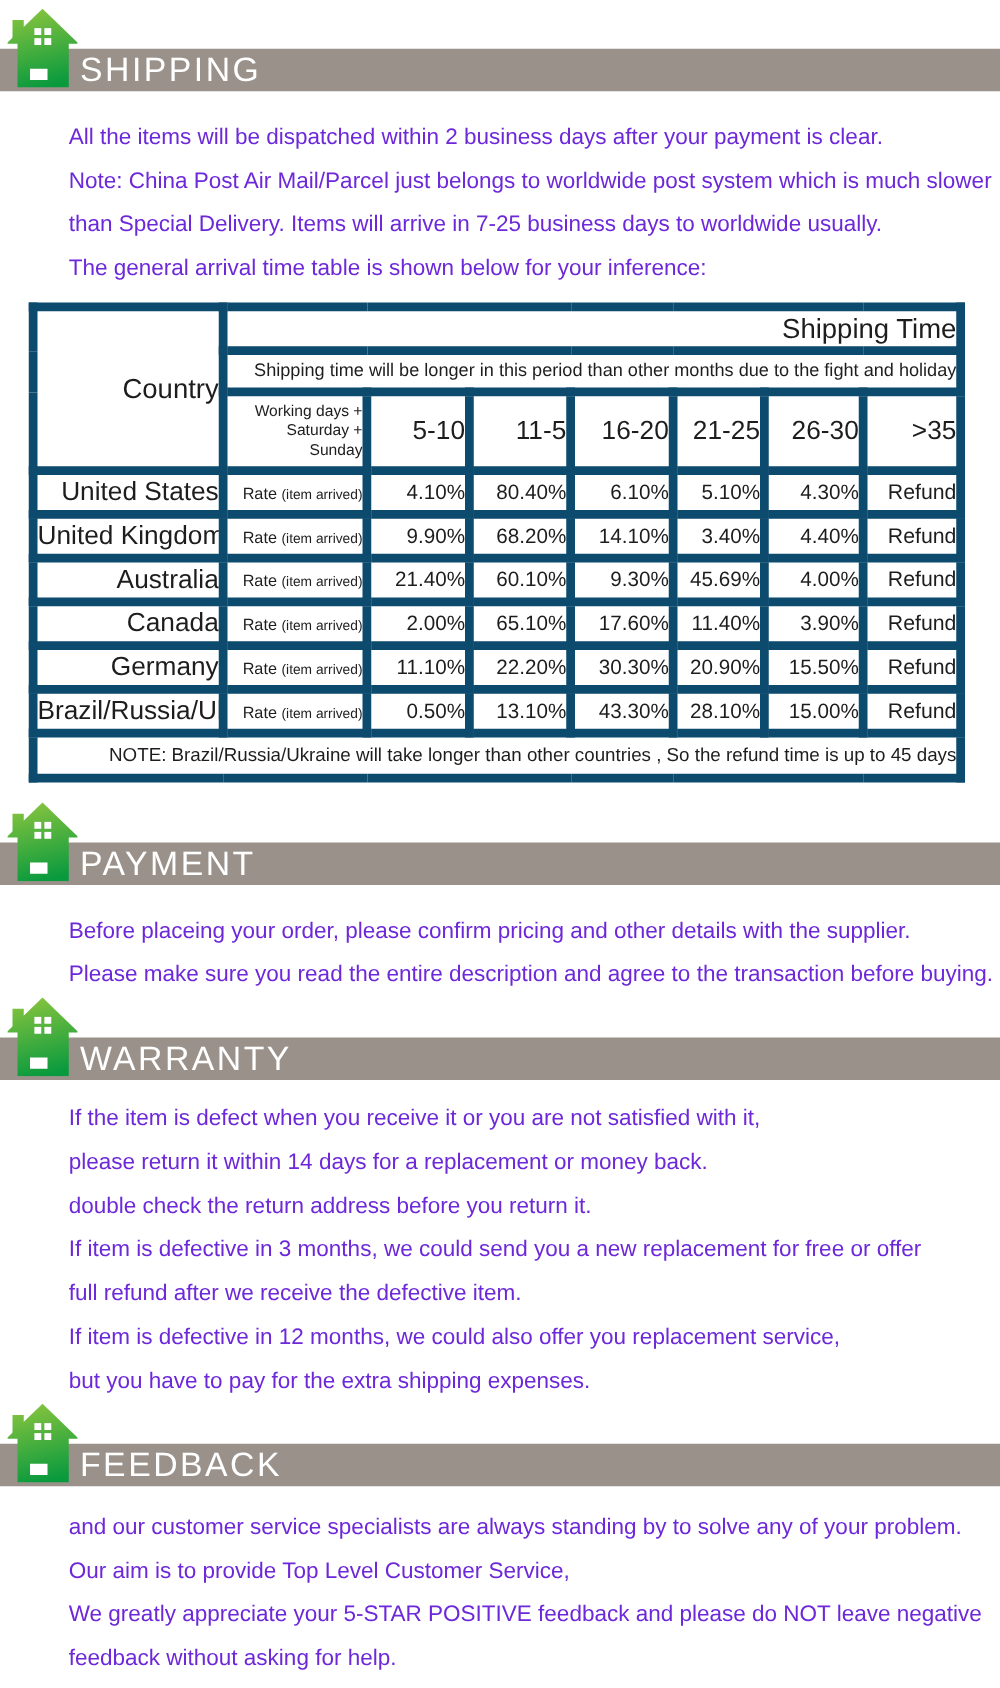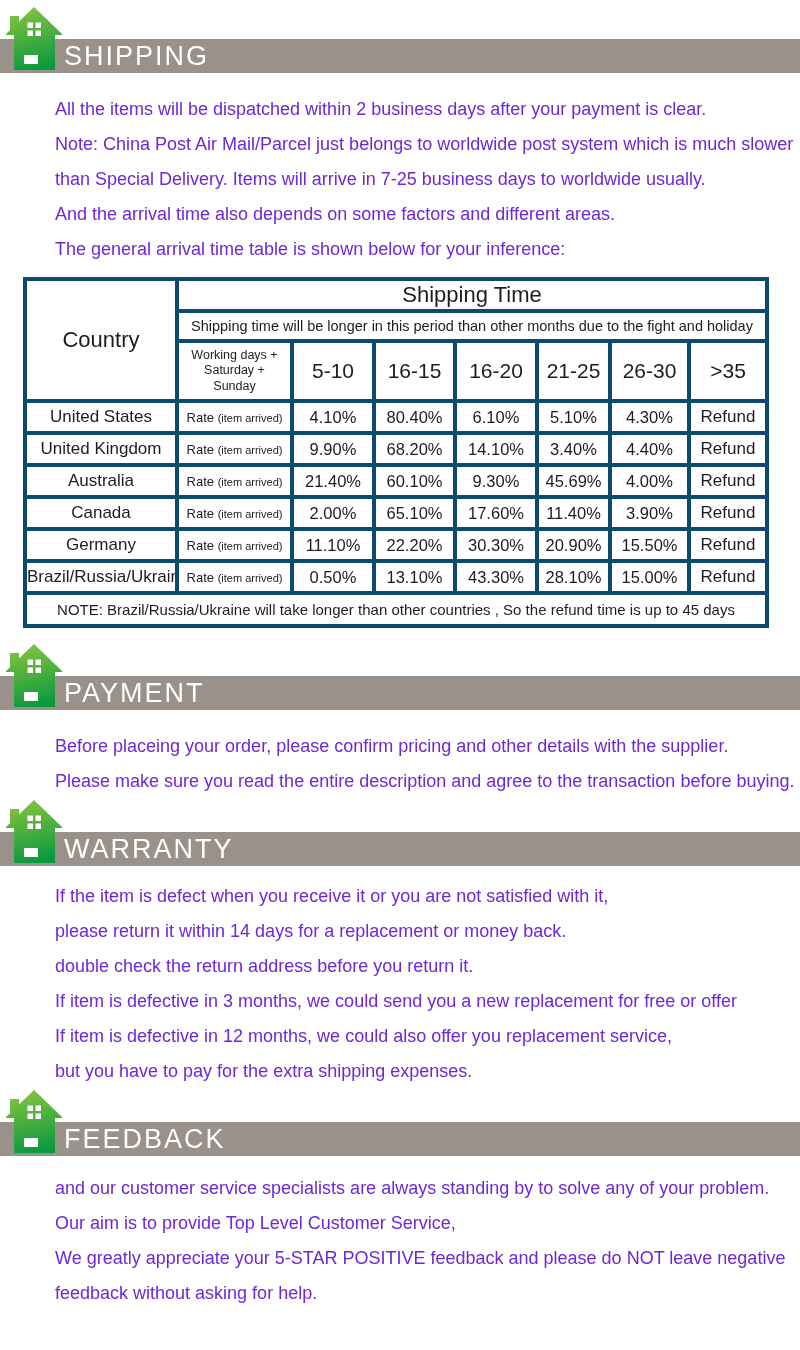--- a/index.html
+++ b/index.html
@@ -60,32 +60,32 @@
 
   
   table.ship {
     border-collapse: collapse;
     table-layout: fixed;
     width: 742px;
     margin: 10px 0 0 23px;
     border: 2px solid #161616;
   }
   table.ship td {
-    border: 4px solid #0c4a6e;
-    text-align: center;
+    border: 7px solid #0c4a6e;
+    text-align: right;
     vertical-align: middle;
     padding: 0;
     overflow: hidden;
   }
   td.country-h   { font-size: 22px; }
   td.st-h        { font-size: 22px; height: 28px; }
   td.subtitle    { font-size: 14.5px; height: 26px; white-space: nowrap; margin-top: 48px; }
   td.wd-cell     { font-size: 12.5px; line-height: 1.25; height: 56px; }
   td.range-h     { font-size: 21px; }
-  td.country-cell{ font-size: 17px; height: 28px; white-space: nowrap; }
+  td.country-cell{ font-size: 21px; height: 28px; white-space: nowrap; }
   td.rate-cell   { font-size: 13px; white-space: nowrap; }
   span.rate-sub  { font-size: 11px; }
   td.pct-cell    { font-size: 16.5px; }
   td.refund-cell { font-size: 17px; }
   td.note-cell   { font-size: 15px; height: 29px; white-space: nowrap; }
   .wd-line { display: block; }
 </style>
 </head>
 <body>
 
@@ -116,21 +116,20 @@
           <use href="#house-shape"></use>
         </svg>
       <div class="banner">
         <span class="banner-title">SHIPPING</span>
       </div>
     </div>
     <div class="paras paras-s1">
         <div class="pline">All the items will be dispatched within 2 business days after your payment is clear.</div>
         <div class="pline">Note: China Post Air Mail/Parcel just belongs to worldwide post system which is much slower</div>
         <div class="pline">than Special Delivery. Items will arrive in 7-25 business days to worldwide usually.</div>
-        <div class="pline">And the arrival time also depends on some factors and different areas.</div>
         <div class="pline">The general arrival time table is shown below for your inference:</div>
       </div>
 
     <table class="ship">
       <colgroup>
         <col style="width:152px">
           <col style="width:115px">
           <col style="width:82px">
           <col style="width:81px">
         <col style="width:82px">
@@ -146,21 +145,21 @@
         <tr>
           <td class="subtitle" colspan="7">Shipping time will be longer in this period than other months due to the fight and holiday</td>
         </tr>
         <tr id="ranges-row">
           <td class="wd-cell">
             <span class="wd-line">Working days +</span>
             <span class="wd-line">Saturday +</span>
             <span class="wd-line">Sunday</span>
           </td>
         <td class="range-h">5-10</td>
-            <td class="range-h">16-15</td>
+            <td class="range-h">11-5</td>
             <td class="range-h">16-20</td>
             <td class="range-h">21-25</td>
             <td class="range-h">26-30</td>
             <td class="range-h">&gt;35</td>
           </tr>
         </tbody>
         <tbody id="table-body">
           <tr>
             <td class="country-cell">United States</td>
             <td class="rate-cell"><span>Rate</span> <span class="rate-sub">(item arrived)</span></td>
@@ -252,20 +251,21 @@
         </svg>
       <div class="banner">
         <span class="banner-title">WARRANTY</span>
       </div>
     </div>
     <div class="paras paras-s3">
         <div class="pline">If the item is defect when you receive it or you are not satisfied with it,</div>
         <div class="pline">please return it within 14 days for a replacement or money back.</div>
         <div class="pline">double check the return address before you return it.</div>
         <div class="pline">If item is defective in 3 months, we could send you a new replacement for free or offer</div>
+        <div class="pline">full refund after we receive the defective item.</div>
         <div class="pline">If item is defective in 12 months, we could also offer you replacement service,</div>
         <div class="pline">but you have to pay for the extra shipping expenses.</div>
       </div>
   </div>
 
   <div class="section">
     <div class="section-header hdr-s4">
       <svg class="house" viewBox="0 0 56 64">
           <use href="#house-shape"></use>
         </svg>

